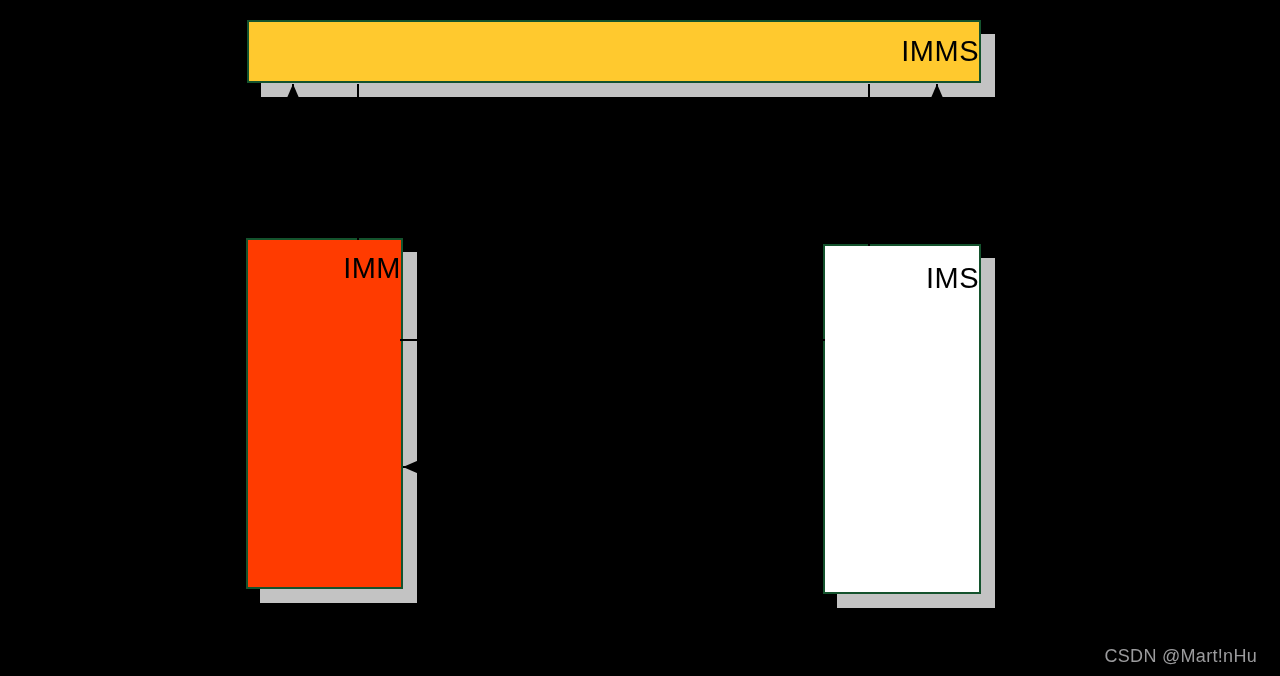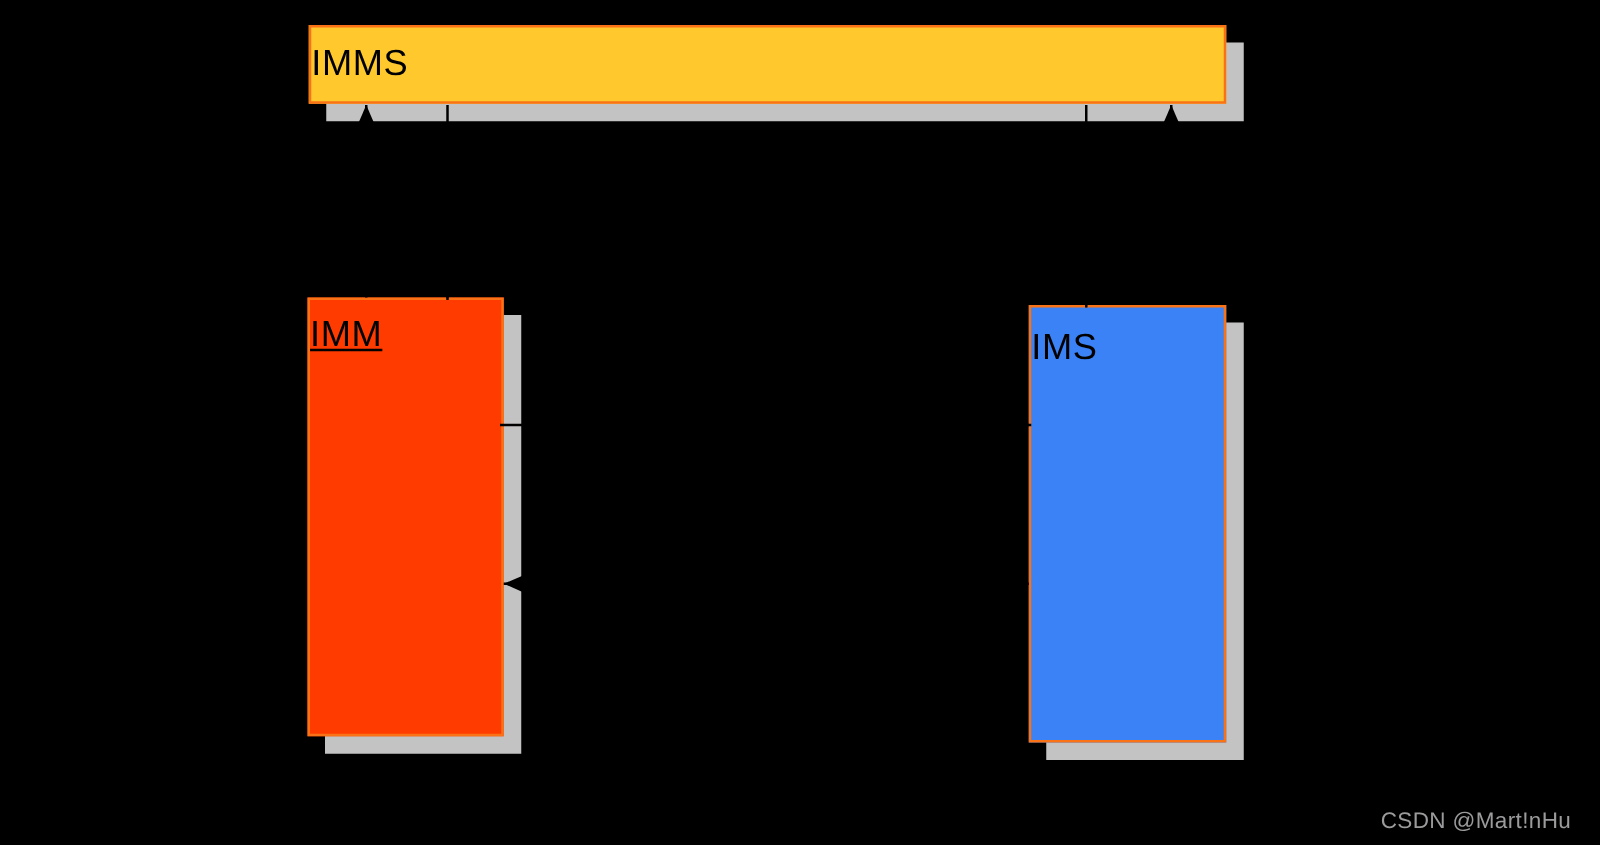--- a/index.html
+++ b/index.html
@@ -19,24 +19,24 @@
     background: #000000;
     overflow: hidden;
   }
   .shadow {
     position: absolute;
     z-index: 1;
   }
   .node {
     position: absolute;
     z-index: 2;
-    border: 2px solid #f97316;
+    border: 2px solid #14532d;
     box-sizing: border-box;
     display: flex;
-    justify-content: flex-start;
+    justify-content: flex-end;
     color: #000000;
     font-size: 29px;
     line-height: 1.1;
     letter-spacing: 0.5px;
   }
   .node .lbl {
     white-space: nowrap;
   }
   
   #sh-imms { left: 261px; top: 34px;  width: 734px; height: 63px; }
@@ -70,25 +70,25 @@
 <div id="stage" style="background: rgb(0, 0, 0);">
 
   <div class="shadow" id="sh-imms" style="background: rgb(195, 195, 195);"></div>
   <div class="shadow" id="sh-imm" style="background: rgb(195, 195, 195);"></div>
   <div class="shadow" id="sh-ims" style="background: rgb(195, 195, 195);"></div>
 
   <div class="node" id="box-imms" style="background: rgb(255, 201, 46);">
     <span class="lbl">IMMS</span>
   </div>
 
-  <div class="node" id="box-imm" style="background: rgb(255, 59, 0); text-decoration: underline;">
+  <div class="node" id="box-imm" style="background: rgb(255, 59, 0);">
     <span class="lbl">IMM</span>
   </div>
 
-  <div class="node" id="box-ims" style="background: #3b82f6;">
+  <div class="node" id="box-ims" style="background: #ffffff;">
     <span class="lbl">IMS</span>
   </div>
 
   <svg id="edges" width="1280" height="676">
       <g>
         <line x1="293" y1="238" x2="293" y2="84" stroke="#000000" stroke-width="2"></line>
         <polygon points="293,84 299.5,99 286.5,99" fill="#000000"></polygon>
       </g>
       <g>
         <line x1="358" y1="84" x2="358" y2="240" stroke="#000000" stroke-width="2"></line>

